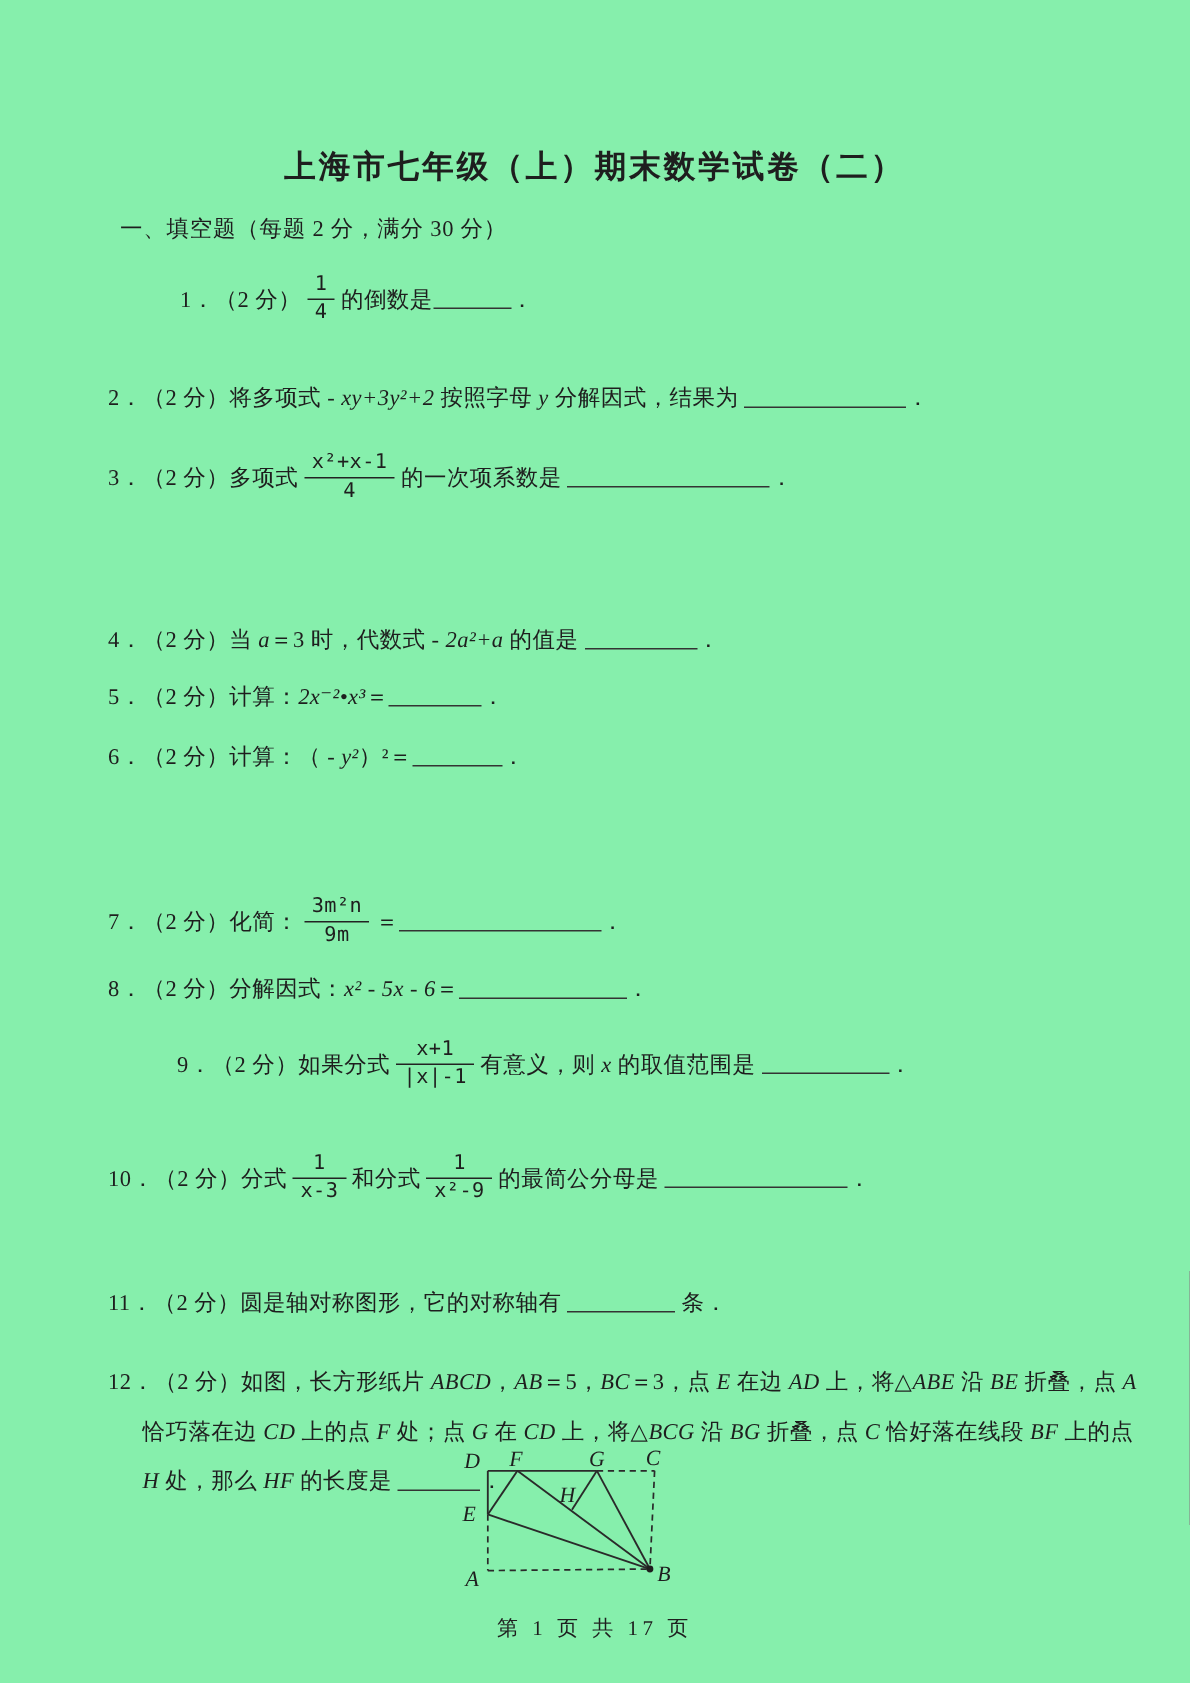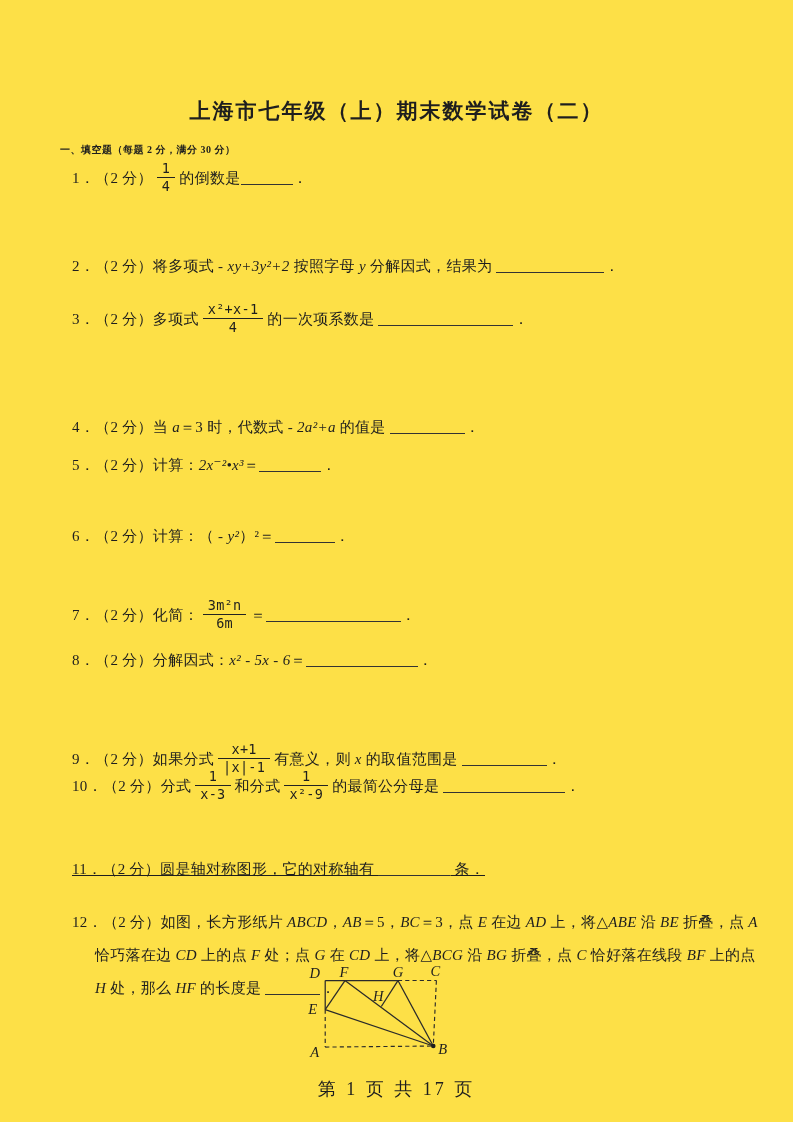--- a/index.html
+++ b/index.html
@@ -1,27 +1,27 @@
 <!DOCTYPE html>
 <html><head>
 <meta charset="utf-8">
 <style>
   html,body{margin:0;padding:0;background:#888;}
   .page{
-    position:relative;width:793px;height:1122px;background:#fde047;
+    position:relative;width:793px;height:1122px;background:#86efac;
     font-family:"Liberation Serif","DejaVu Serif",serif;color:#1e1e1e;
     margin:0 auto;overflow:hidden;
   }
   .title{
     position:absolute;top:97px;left:0;width:100%;text-align:center;
     font-size:21px;font-weight:bold;letter-spacing:2px;
   }
   .section{
-    position:absolute;top:143px;left:60px;
-    font-size:10px;font-weight:bold;letter-spacing:0.5px;
+    position:absolute;top:143px;left:80px;
+    font-size:15px;font-weight:normal;letter-spacing:0.5px;
   }
   .q{
     position:absolute;left:72px;width:665px;
     font-size:15px;line-height:33px;letter-spacing:0.3px;
   }
   .q.hang{padding-left:23px;text-indent:-23px;}
   .math{font-style:italic;font-family:"Liberation Serif","DejaVu Serif",serif;text-align:center;}
   .frac{
     display:inline-block;vertical-align:middle;text-align:center;
     line-height:1.15;margin:0 4px;position:relative;top:-2px;
@@ -33,44 +33,44 @@
     display:inline-block;border-bottom:1.3px solid #333;
     height:14px;vertical-align:-2px;
   }
   .fig{position:absolute;left:300px;top:966px;}
   .fig text{
     font-family:"Liberation Serif","DejaVu Serif",serif;
     font-style:italic;font-size:14px;fill:#1e1e1e;
   }
   .footer{
     position:absolute;top:1077px;left:0;width:100%;text-align:center;
-    font-size:18px;letter-spacing:3px;
+    font-size:14px;letter-spacing:3px;
   }
 </style>
 </head>
 <body>
 
 <div class="page">
 
   <div class="title">上海市七年级（上）期末数学试卷（二）</div>
 
   <div class="section">一、填空题（每题 2 分，满分 30 分）</div>
 
   <div id="questions">
-      <div class="q" style="top: 162px;"><span class="txt">1．（2 分）</span><span class="frac"><span class="fn">1</span><span class="fd">4</span></span><span class="txt">的倒数是</span><span class="blank" style="width: 52px;"></span><span class="txt">．</span></div>
+      <div class="q" style="top: 184px; margin-left: 48px;"><span class="txt">1．（2 分）</span><span class="frac"><span class="fn">1</span><span class="fd">4</span></span><span class="txt">的倒数是</span><span class="blank" style="width: 52px;"></span><span class="txt">．</span></div>
       <div class="q" style="top: 250px;"><span class="txt">2．（2 分）将多项式 </span><span class="math">- xy+3y²+2</span><span class="txt"> 按照字母 </span><span class="math">y</span><span class="txt"> 分解因式，结果为 </span><span class="blank" style="width: 108px;"></span><span class="txt">．</span></div>
       <div class="q" style="top: 303px;"><span class="txt">3．（2 分）多项式</span><span class="frac"><span class="fn">x²+x-1</span><span class="fd">4</span></span><span class="txt">的一次项系数是 </span><span class="blank" style="width: 135px;"></span><span class="txt">．</span></div>
       <div class="q" style="top: 383px; margin-top: 28px;"><span class="txt">4．（2 分）当 </span><span class="math">a</span><span class="txt">＝3 时，代数式 </span><span class="math">- 2a²+a</span><span class="txt"> 的值是 </span><span class="blank" style="width: 75px;"></span><span class="txt">．</span></div>
       <div class="q" style="top: 449px;"><span class="txt">5．（2 分）计算：</span><span class="math">2x⁻²•x³</span><span class="txt">＝</span><span class="blank" style="width: 62px;"></span><span class="txt">．</span></div>
-      <div class="q" style="top: 520px;"><span class="txt">6．（2 分）计算：（ </span><span class="math">- y²</span><span class="txt">）²＝</span><span class="blank" style="width: 60px;"></span><span class="txt">．</span></div>
-      <div class="q" style="top: 563px; margin-top: 36px;"><span class="txt">7．（2 分）化简：</span><span class="frac"><span class="fn">3m²n</span><span class="fd">6m</span></span><span class="txt">＝</span><span class="blank" style="width: 135px;"></span><span class="txt">．</span></div>
+      <div class="q" style="top: 489px;"><span class="txt">6．（2 分）计算：（ </span><span class="math">- y²</span><span class="txt">）²＝</span><span class="blank" style="width: 60px;"></span><span class="txt">．</span></div>
+      <div class="q" style="top: 563px; margin-top: 36px;"><span class="txt">7．（2 分）化简：</span><span class="frac"><span class="fn">3m²n</span><span class="fd">9m</span></span><span class="txt">＝</span><span class="blank" style="width: 135px;"></span><span class="txt">．</span></div>
       <div class="q" style="top: 644px;"><span class="txt">8．（2 分）分解因式：</span><span class="math">x² - 5x - 6</span><span class="txt">＝</span><span class="blank" style="width: 112px;"></span><span class="txt">．</span></div>
-      <div class="q" style="top: 743px;"><span class="txt">9．（2 分）如果分式</span><span class="frac"><span class="fn">x+1</span><span class="fd">|x|-1</span></span><span class="txt">有意义，则 </span><span class="math">x</span><span class="txt"> 的取值范围是 </span><span class="blank" style="width: 85px;"></span><span class="txt">．</span></div>
+      <div class="q" style="top: 694px; margin-left: 46px;"><span class="txt">9．（2 分）如果分式</span><span class="frac"><span class="fn">x+1</span><span class="fd">|x|-1</span></span><span class="txt">有意义，则 </span><span class="math">x</span><span class="txt"> 的取值范围是 </span><span class="blank" style="width: 85px;"></span><span class="txt">．</span></div>
       <div class="q" style="top: 770px;"><span class="txt">10．（2 分）分式</span><span class="frac"><span class="fn">1</span><span class="fd">x-3</span></span><span class="txt">和分式</span><span class="frac"><span class="fn">1</span><span class="fd">x²-9</span></span><span class="txt">的最简公分母是 </span><span class="blank" style="width: 122px;"></span><span class="txt">．</span></div>
-      <div class="q" style="top: 853px; text-decoration: underline;"><span class="txt">11．（2 分）圆是轴对称图形，它的对称轴有 </span><span class="blank" style="width: 72px;"></span><span class="txt"> 条．</span></div>
+      <div class="q" style="top: 853px;"><span class="txt">11．（2 分）圆是轴对称图形，它的对称轴有 </span><span class="blank" style="width: 72px;"></span><span class="txt"> 条．</span></div>
       <div class="q hang" style="top: 906px;"><span class="txt">12．（2 分）如图，长方形纸片 </span><span class="math">ABCD</span><span class="txt">，</span><span class="math">AB</span><span class="txt">＝5，</span><span class="math">BC</span><span class="txt">＝3，点 </span><span class="math">E</span><span class="txt"> 在边 </span><span class="math">AD</span><span class="txt"> 上，将△</span><span class="math">ABE</span><span class="txt"> 沿 </span><span class="math">BE</span><span class="txt"> 折叠，点 </span><span class="math">A</span><span class="txt"> 恰巧落在边 </span><span class="math">CD</span><span class="txt"> 上的点 </span><span class="math">F</span><span class="txt"> 处；点 </span><span class="math">G</span><span class="txt"> 在 </span><span class="math">CD</span><span class="txt"> 上，将△</span><span class="math">BCG</span><span class="txt"> 沿 </span><span class="math">BG</span><span class="txt"> 折叠，点 </span><span class="math">C</span><span class="txt"> 恰好落在线段 </span><span class="math">BF</span><span class="txt"> 上的点 </span><span class="math">H</span><span class="txt"> 处，那么 </span><span class="math">HF</span><span class="txt"> 的长度是 </span><span class="blank" style="width: 55px;"></span><span class="txt">．</span></div>
     </div>
 
   <svg class="fig" viewBox="0 0 165 102" width="172" height="106" xmlns="http://www.w3.org/2000/svg">
 
     <g stroke="#2a2a2a" stroke-width="1.1" fill="none" stroke-dasharray="4 3">
       <line x1="94" y1="14" x2="131" y2="14"></line>
       <line x1="24" y1="42" x2="24" y2="78"></line>
       <line x1="24" y1="78" x2="128" y2="77"></line>
       <line x1="131" y1="14" x2="128" y2="77"></line>

